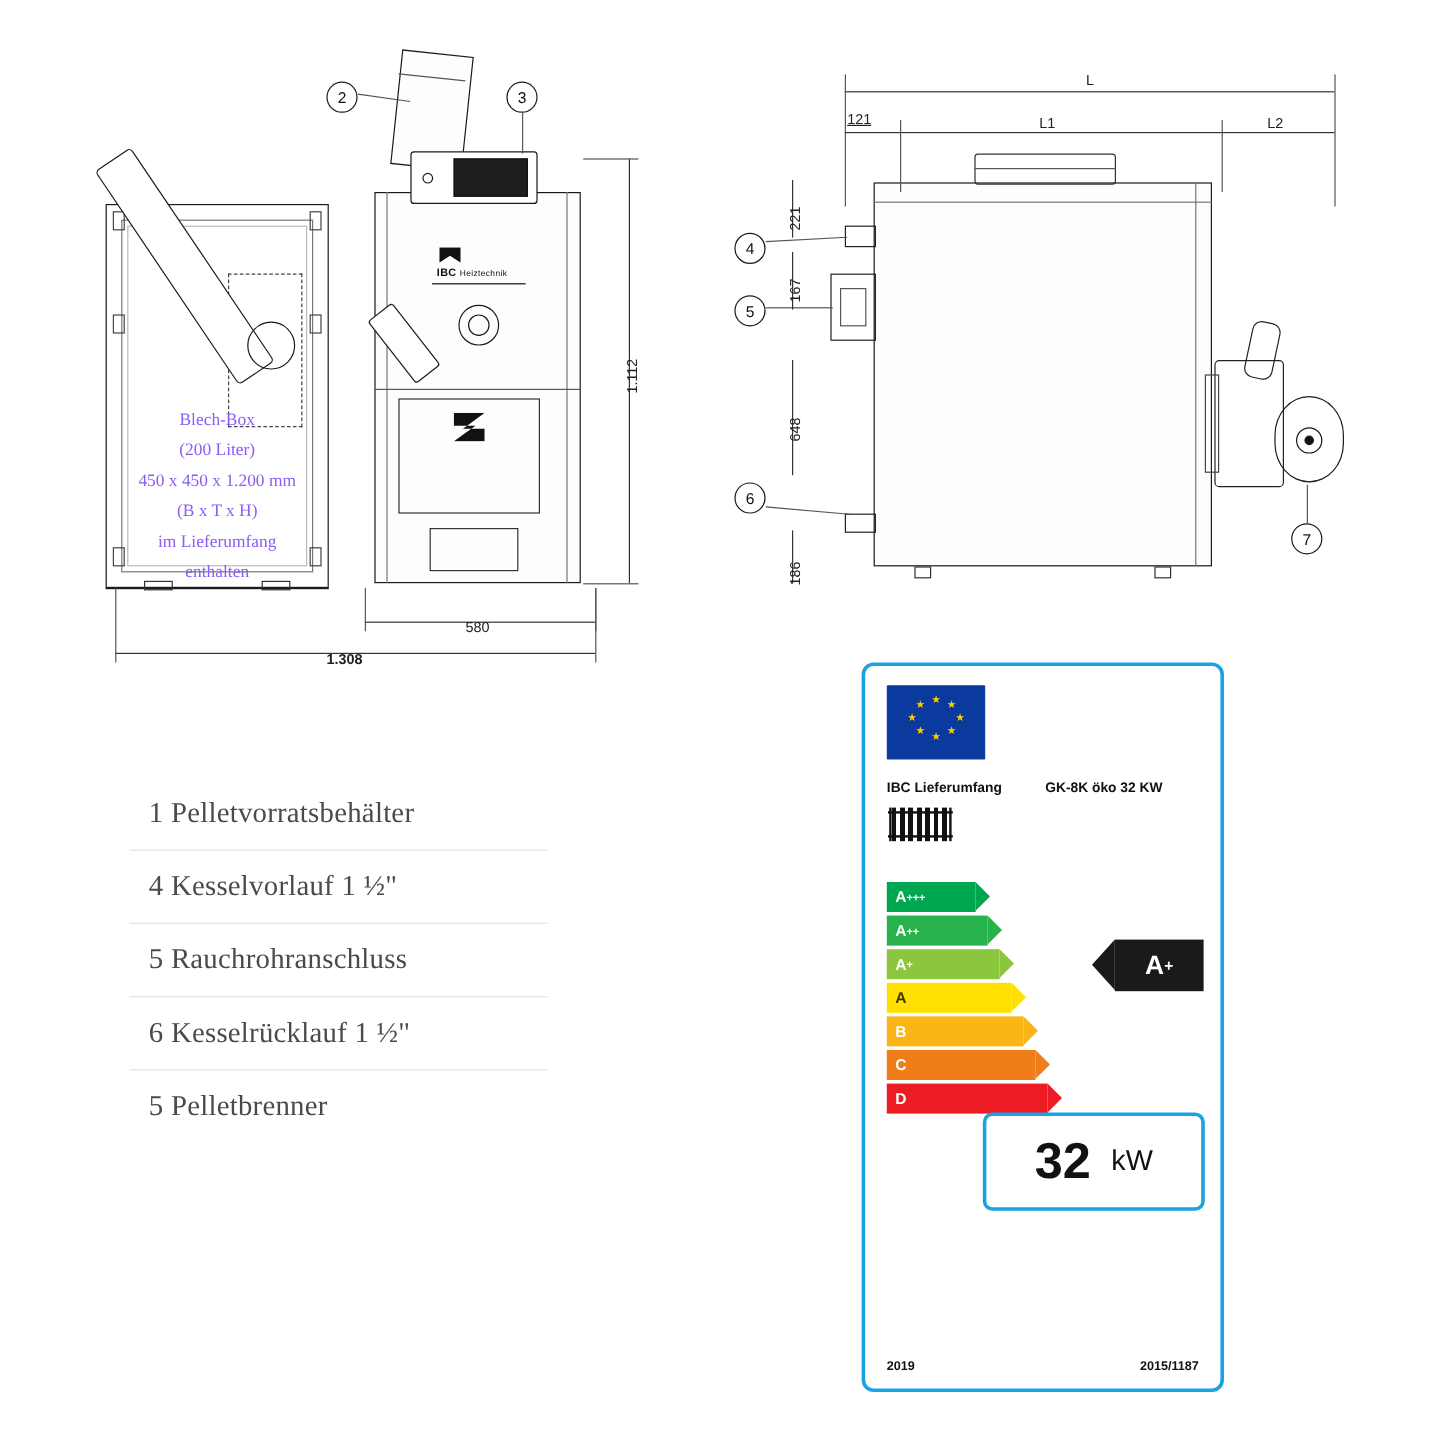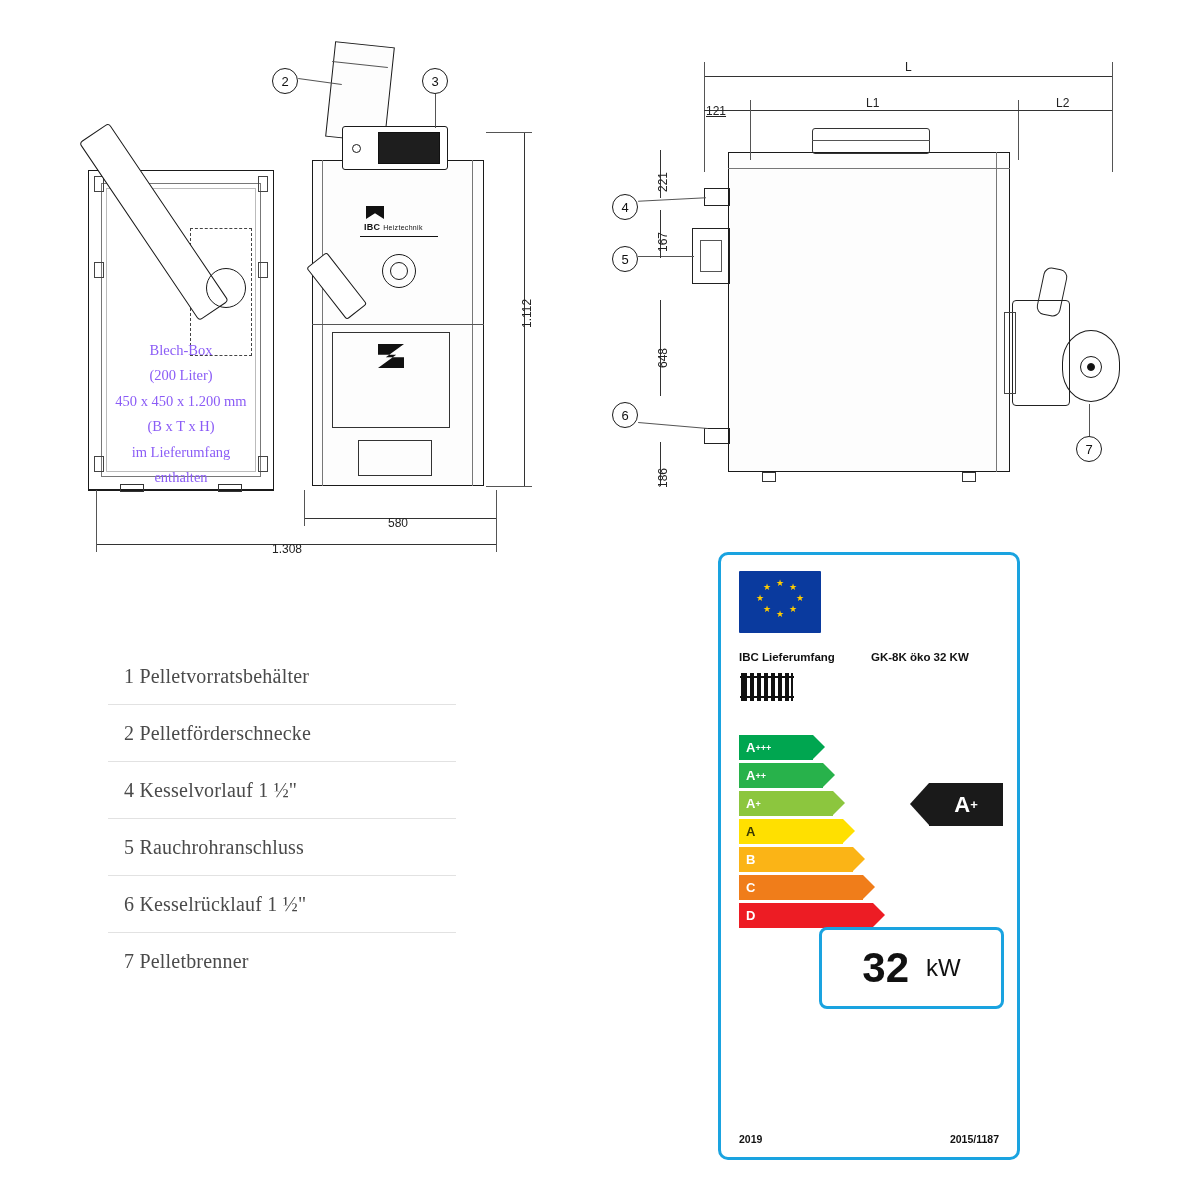--- a/index.html
+++ b/index.html
@@ -79,21 +79,21 @@
 
   
   .legend {
     position: absolute;
     left: 108px;
     top: 648px;
     width: 348px;
   }
   .legend-item {
     font-family: "Liberation Serif", serif;
-    font-size: 20px;
+    font-size: 24px;
     color: #4a4a4a;
     padding: 17px 2px 16px 16px;
     border-bottom: 1px solid #e2e2e2;
     letter-spacing: .2px;
   }
   .legend-item:last-child { border-bottom: none; }
 
   
   .energy-label {
     position: absolute;
@@ -416,21 +416,21 @@
     <div class="dim-text vert" style="left:520px; top:328px;">1.112</div>
 
     <div class="line hline" style="left:304px; top:518px; width:192px; background:#333;"></div>
     <div class="line vline thin" style="left:304px; top:490px; height:36px;"></div>
     <div class="line vline thin" style="left:496px; top:490px; height:36px;"></div>
     <div class="dim-text" style="left:388px; top:516px;">580</div>
 
     <div class="line hline" style="left:96px; top:544px; width:400px; background:#333;"></div>
     <div class="line vline thin" style="left:96px; top:490px; height:62px;"></div>
     <div class="line vline thin" style="left:496px; top:490px; height:62px;"></div>
-    <div class="dim-text" style="left:272px; top:542px;">1.308</div>
+    <div class="dim-text" style="left:272px; top:542px;font-weight:bold;">1.308</div>
   </div>
 
   <div>
 
     <div class="box-fill-light" style="left:728px; top:152px; width:282px; height:320px; border-width:1.4px;"></div>
     <div class="line vline" style="left:996px; top:152px; height:320px; background:#777;"></div>
     <div class="line hline" style="left:728px; top:168px; width:282px; background:#777;"></div>
 
     <div class="box-outline" style="left:812px; top:128px; width:118px; height:26px; border-color:#333; border-radius:3px;"></div>
     <div class="line hline thin" style="left:812px; top:140px; width:118px;"></div>
@@ -459,45 +459,44 @@
     <div class="box-outline" style="left:1004px; top:312px; width:12px; height:82px; border-color:#444;"></div>
     <div class="callout" style="left:1076px; top:436px;">7</div>
     <div class="line vline thin" style="left:1089px; top:404px; height:32px;"></div>
 
     <div class="line hline" style="left:704px; top:76px; width:408px; background:#333;"></div>
     <div class="line vline thin" style="left:704px; top:62px; height:110px;"></div>
     <div class="line vline thin" style="left:1112px; top:62px; height:110px;"></div>
     <div class="dim-text" style="left:905px; top:60px;">L</div>
 
     <div class="line hline" style="left:704px; top:110px; width:46px; background:#333;"></div>
-    <div class="dim-text" style="left:706px; top:104px;text-decoration:underline;">121</div>
+    <div class="dim-text" style="left:706px; top:92px;text-decoration:underline;">121</div>
     <div class="line hline" style="left:750px; top:110px; width:268px; background:#333;"></div>
     <div class="line vline thin" style="left:750px; top:100px; height:60px;"></div>
     <div class="dim-text" style="left:866px; top:96px;">L1</div>
     <div class="line vline thin" style="left:1018px; top:100px; height:60px;"></div>
     <div class="line hline" style="left:1018px; top:110px; width:94px; background:#333;"></div>
     <div class="dim-text" style="left:1056px; top:96px;">L2</div>
 
     <div class="line vline" style="left:660px; top:150px; height:48px; background:#333;"></div>
     <div class="dim-text vert" style="left:656px; top:192px;">221</div>
     <div class="line vline" style="left:660px; top:210px; height:48px; background:#333;"></div>
     <div class="dim-text vert" style="left:656px; top:252px;">167</div>
     <div class="line vline" style="left:660px; top:300px; height:96px; background:#333;"></div>
     <div class="dim-text vert" style="left:656px; top:368px;">648</div>
     <div class="line vline" style="left:660px; top:442px; height:44px; background:#333;"></div>
     <div class="dim-text vert" style="left:656px; top:488px;">186</div>
   </div>
 
   <div class="legend">
     <div class="legend-item">1 Pelletvorratsbehälter</div>
-    <div class="legend-item">2 Pelletförderschnecke</div>
     <div class="legend-item">4 Kesselvorlauf 1 ½"</div>
     <div class="legend-item">5 Rauchrohranschluss</div>
     <div class="legend-item">6 Kesselrücklauf 1 ½"</div>
-    <div class="legend-item">7 Pelletbrenner</div>
+    <div class="legend-item">5 Pelletbrenner</div>
   </div>
 
   <div class="energy-label">
     <div class="el-header">
       <div class="eu-flag">
         <span class="eu-star" style="left:37px; top:8px;">★</span>
         <span class="eu-star" style="left:50px; top:12px;">★</span>
         <span class="eu-star" style="left:57px; top:23px;">★</span>
         <span class="eu-star" style="left:50px; top:34px;">★</span>
         <span class="eu-star" style="left:37px; top:39px;">★</span>

